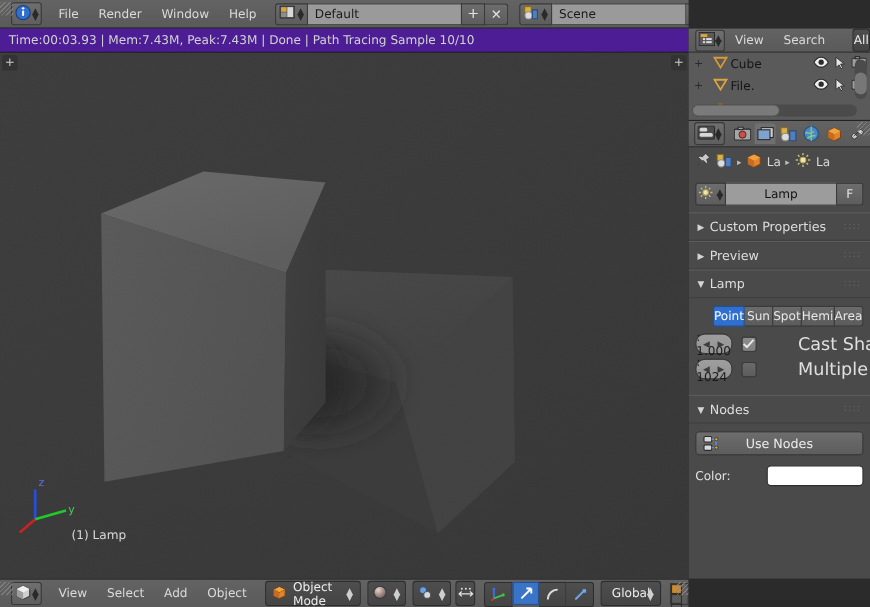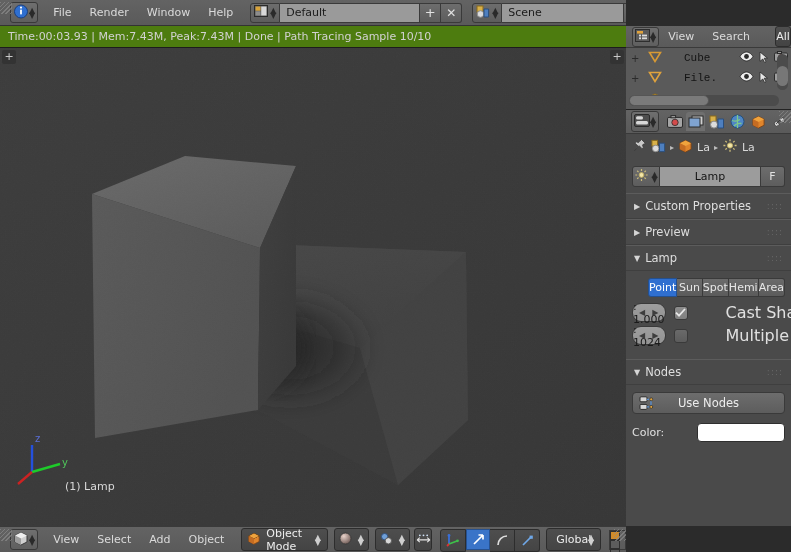--- a/index.html
+++ b/index.html
@@ -40,21 +40,21 @@
   .editor-sel{
     display:flex;align-items:center;height:19px;margin-left:8px;
     background:linear-gradient(#6f6f6f,#5f5f5f);border:1px solid #393939;border-radius:3px;
     padding:0 2px;
   }
   .ic{display:inline-block;vertical-align:middle;}
 
   
   .infostrip{
     position:absolute;left:0;top:26px;width:626px;height:22px;
-    background:#4d7c0f;border-bottom:1px solid #1d1d1d;
+    background:#4c1d95;border-bottom:1px solid #1d1d1d;
     display:flex;align-items:center;box-sizing:border-box;
   }
   .infostrip span{padding-left:8px;color:#d2d2d2;font-size:11px;}
 
   
   .viewport{
     position:absolute;left:0;top:48px;width:626px;height:478px;
     background:#3b3b3b;overflow:hidden;
   }
   .render{position:absolute;left:0;top:0;width:626px;height:478px;}
@@ -77,21 +77,21 @@
   .outliner-hdr{
     position:absolute;left:0;top:26px;width:165px;height:22px;
     background:linear-gradient(#636363,#5a5a5a);display:flex;align-items:center;
     box-sizing:border-box;border-bottom:1px solid #3a3a3a;
   }
   .outliner-body{
     position:absolute;left:0;top:48px;width:165px;height:62px;background:#5a5a5a;
     overflow:hidden;box-sizing:border-box;border-bottom:1px solid #232323;
   }
   .olrow{display:flex;align-items:center;height:20px;padding-left:22px;color:#111;font-size:11px;}
-  .olrow .nm{color:#141414;margin-left:20px;font-family:Liberation Mono, monospace;}
+  .olrow .nm{color:#141414;margin-left:0;}
   .vscroll{
     position:absolute;right:3px;top:6px;width:11px;height:36px;
     background:#4b4b4b;border-radius:6px;
   }
   .vscroll i{position:absolute;left:0;top:12px;width:11px;height:20px;background:#777;border-radius:6px;display:block;}
   .hscroll{
     position:absolute;left:3px;bottom:3px;width:150px;height:11px;background:#4b4b4b;border-radius:6px;
   }
   .hscroll i{position:absolute;left:0;top:0;width:80px;height:11px;background:#7a7a7a;border-radius:6px;display:block;border:1px solid #555;box-sizing:border-box;}
 

